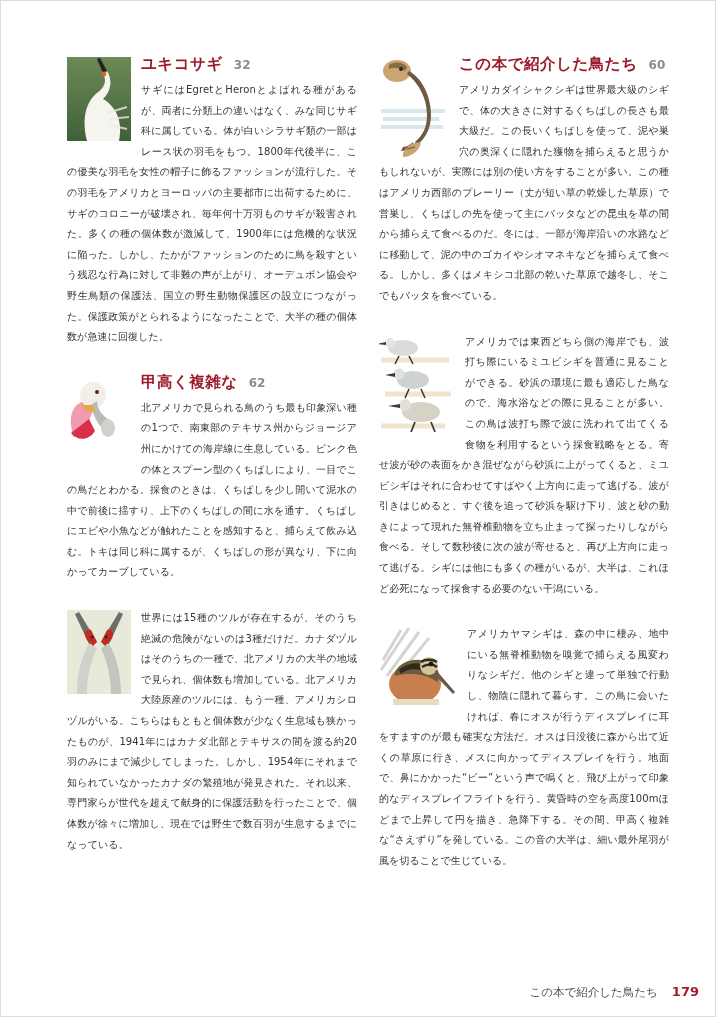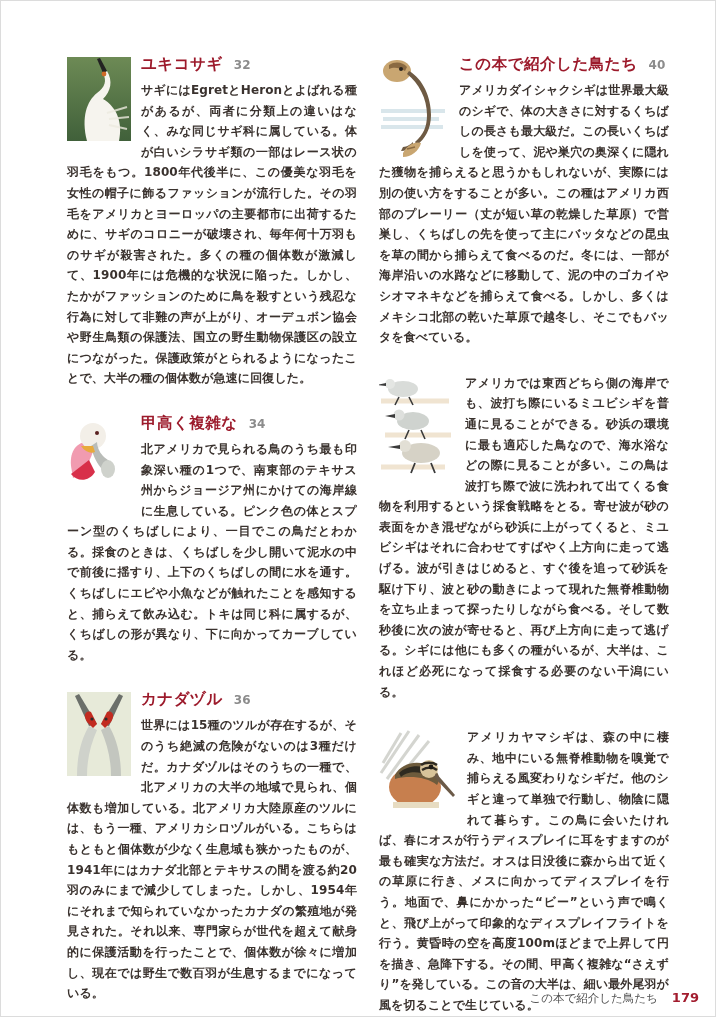--- a/index.html
+++ b/index.html
@@ -37,30 +37,29 @@
   }
   h2.bird-head .bird-page{
     font-size:12px;
     color:#8c8c8c;
     font-weight:bold;
     margin-left:11px;
     letter-spacing:0;
   }
   p.bird-body{
     margin:0;
-    font-size:12px;
+    font-size:10px;
     line-height:20.6px;
     text-align:justify;
     letter-spacing:0.1px;
-    font-weight:bold;
   }
   .footer{
     position:absolute;
     right:16px;
-    bottom:10px;
+    bottom:16px;
     font-size:11.5px;
     color:#4f4f4f;
   }
   .footer .pagenum{
     color:#a21c2e;
     font-weight:bold;
     font-size:13px;
     margin-left:14px;
   }
 </style>
@@ -97,60 +96,59 @@
           <svg width="64" height="86" viewBox="0 0 64 86">
             <path d="M4 50 C2 30 16 22 28 28 C24 46 16 58 6 62 Z" fill="#f19bb0"></path>
             <path d="M4 58 C10 66 22 66 28 56 L22 44 Z" fill="#d8304a"></path>
             <circle cx="26" cy="20" r="13" fill="#f3efe8"></circle>
             <path d="M24 30 C26 40 30 48 36 54 C42 59 46 58 46 52 C46 46 40 44 36 40 C32 36 30 30 30 26 Z" fill="#b9bcb8"></path>
             <ellipse cx="41" cy="53" rx="7" ry="9" fill="#cfd2cc"></ellipse>
             <circle cx="30" cy="17" r="2" fill="#5a2020"></circle>
             <path d="M14 30 C18 36 24 38 28 36 L26 30 Z" fill="#e8a93c"></path>
           </svg>
         </span>
-        <h2 class="bird-head"><span>甲高く複雑な</span><span class="bird-page">34</span></h2>
+        <h2 class="bird-head"><span>甲高く複雑な</span><span class="bird-page">62</span></h2>
         <p class="bird-body">北アメリカで見られる鳥のうち最も印象深い種の1つで、南東部のテキサス州からジョージア州にかけての海岸線に生息している。ピンク色の体とスプーン型のくちばしにより、一目でこの鳥だとわかる。採食のときは、くちばしを少し開いて泥水の中で前後に揺すり、上下のくちばしの間に水を通す。くちばしにエビや小魚などが触れたことを感知すると、捕らえて飲み込む。トキは同じ科に属するが、くちばしの形が異なり、下に向かってカーブしている。</p>
       </section>
 
       <section class="entry">
         <span class="bird-art framed">
           <svg width="64" height="84" viewBox="0 0 64 84">
             <rect width="64" height="84" fill="#e7ead9"></rect>
             <path d="M10 84 C10 60 16 44 22 34 L30 38 C24 52 20 66 20 84 Z" fill="#cfd2cb"></path>
             <path d="M54 84 C54 60 48 44 42 34 L34 38 C40 52 44 66 44 84 Z" fill="#c3c6bf"></path>
             <path d="M22 34 L8 4 L12 2 L30 32 Z" fill="#6b6f6a"></path>
             <path d="M42 34 L56 4 L52 2 L34 32 Z" fill="#6b6f6a"></path>
             <path d="M20 30 C16 24 18 18 24 20 L30 32 L26 36 Z" fill="#c22b20"></path>
             <path d="M44 30 C48 24 46 18 40 20 L34 32 L38 36 Z" fill="#c22b20"></path>
             <circle cx="25" cy="27" r="1.6" fill="#2c2c2c"></circle>
             <circle cx="39" cy="27" r="1.6" fill="#2c2c2c"></circle>
           </svg>
         </span>
-        <h2 class="bird-head"><span>カナダヅル</span><span class="bird-page">36</span></h2>
         <p class="bird-body">世界には15種のツルが存在するが、そのうち絶滅の危険がないのは3種だけだ。カナダヅルはそのうちの一種で、北アメリカの大半の地域で見られ、個体数も増加している。北アメリカ大陸原産のツルには、もう一種、アメリカシロヅルがいる。こちらはもともと個体数が少なく生息域も狭かったものが、1941年にはカナダ北部とテキサスの間を渡る約20羽のみにまで減少してしまった。しかし、1954年にそれまで知られていなかったカナダの繁殖地が発見された。それ以来、専門家らが世代を超えて献身的に保護活動を行ったことで、個体数が徐々に増加し、現在では野生で数百羽が生息するまでになっている。</p>
       </section>
 
     </div>
 
     <div class="col">
 
       <section class="entry">
         <span class="bird-art">
           <svg width="70" height="102" viewBox="0 0 70 102">
             <path d="M2 54 H66 M4 62 H60 M2 70 H64" stroke="#cfe0e6" stroke-width="4" fill="none" opacity="0.8"></path>
             <ellipse cx="18" cy="14" rx="14" ry="11" fill="#c9a671"></ellipse>
             <path d="M10 8 C16 4 24 5 28 10 L26 14 C20 10 14 10 10 12 Z" fill="#8a6a42"></path>
             <circle cx="22" cy="12" r="2" fill="#2a241e"></circle>
             <path d="M30 14 C44 22 52 40 52 58 C52 72 46 82 38 88 L36 85 C44 78 48 70 48 58 C48 42 40 26 28 17 Z" fill="#6e5a43"></path>
             <path d="M34 88 C30 92 26 94 22 94 L24 90 C28 90 32 87 34 85 Z" fill="#6e5a43"></path>
             <path d="M24 96 C28 88 36 84 42 86 C40 94 32 100 24 100 Z" fill="#c9a671"></path>
             <path d="M28 92 L36 90" stroke="#8a6a42" stroke-width="1.5"></path>
           </svg>
         </span>
-        <h2 class="bird-head"><span>この本で紹介した鳥たち</span><span class="bird-page">40</span></h2>
+        <h2 class="bird-head"><span>この本で紹介した鳥たち</span><span class="bird-page">60</span></h2>
         <p class="bird-body">アメリカダイシャクシギは世界最大級のシギで、体の大きさに対するくちばしの長さも最大級だ。この長いくちばしを使って、泥や巣穴の奥深くに隠れた獲物を捕らえると思うかもしれないが、実際には別の使い方をすることが多い。この種はアメリカ西部のプレーリー（丈が短い草の乾燥した草原）で営巣し、くちばしの先を使って主にバッタなどの昆虫を草の間から捕らえて食べるのだ。冬には、一部が海岸沿いの水路などに移動して、泥の中のゴカイやシオマネキなどを捕らえて食べる。しかし、多くはメキシコ北部の乾いた草原で越冬し、そこでもバッタを食べている。</p>
       </section>
 
       <section class="entry">
         <span class="bird-art">
           <svg width="76" height="100" viewBox="0 0 76 100">
             <path d="M2 26 H70 M6 60 H72 M2 92 H66" stroke="#ead9bd" stroke-width="5" fill="none" opacity="0.7"></path>
             <g>
               <ellipse cx="24" cy="14" rx="15" ry="8" fill="#d9dcd9"></ellipse>
               <circle cx="11" cy="9" r="5" fill="#e4e6e3"></circle>

